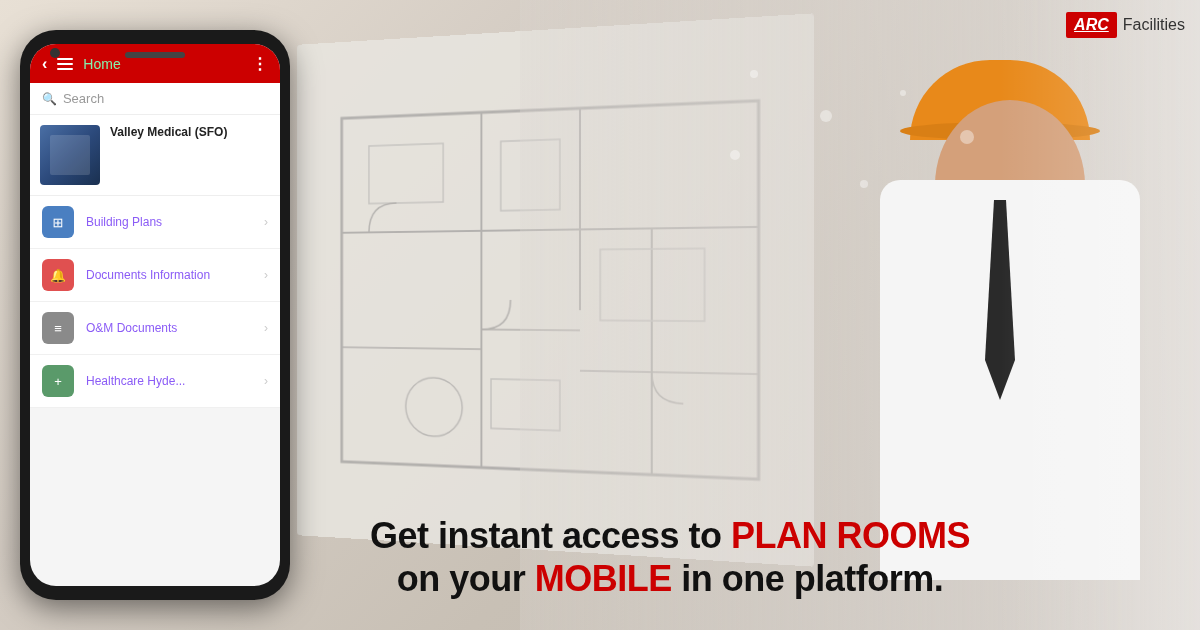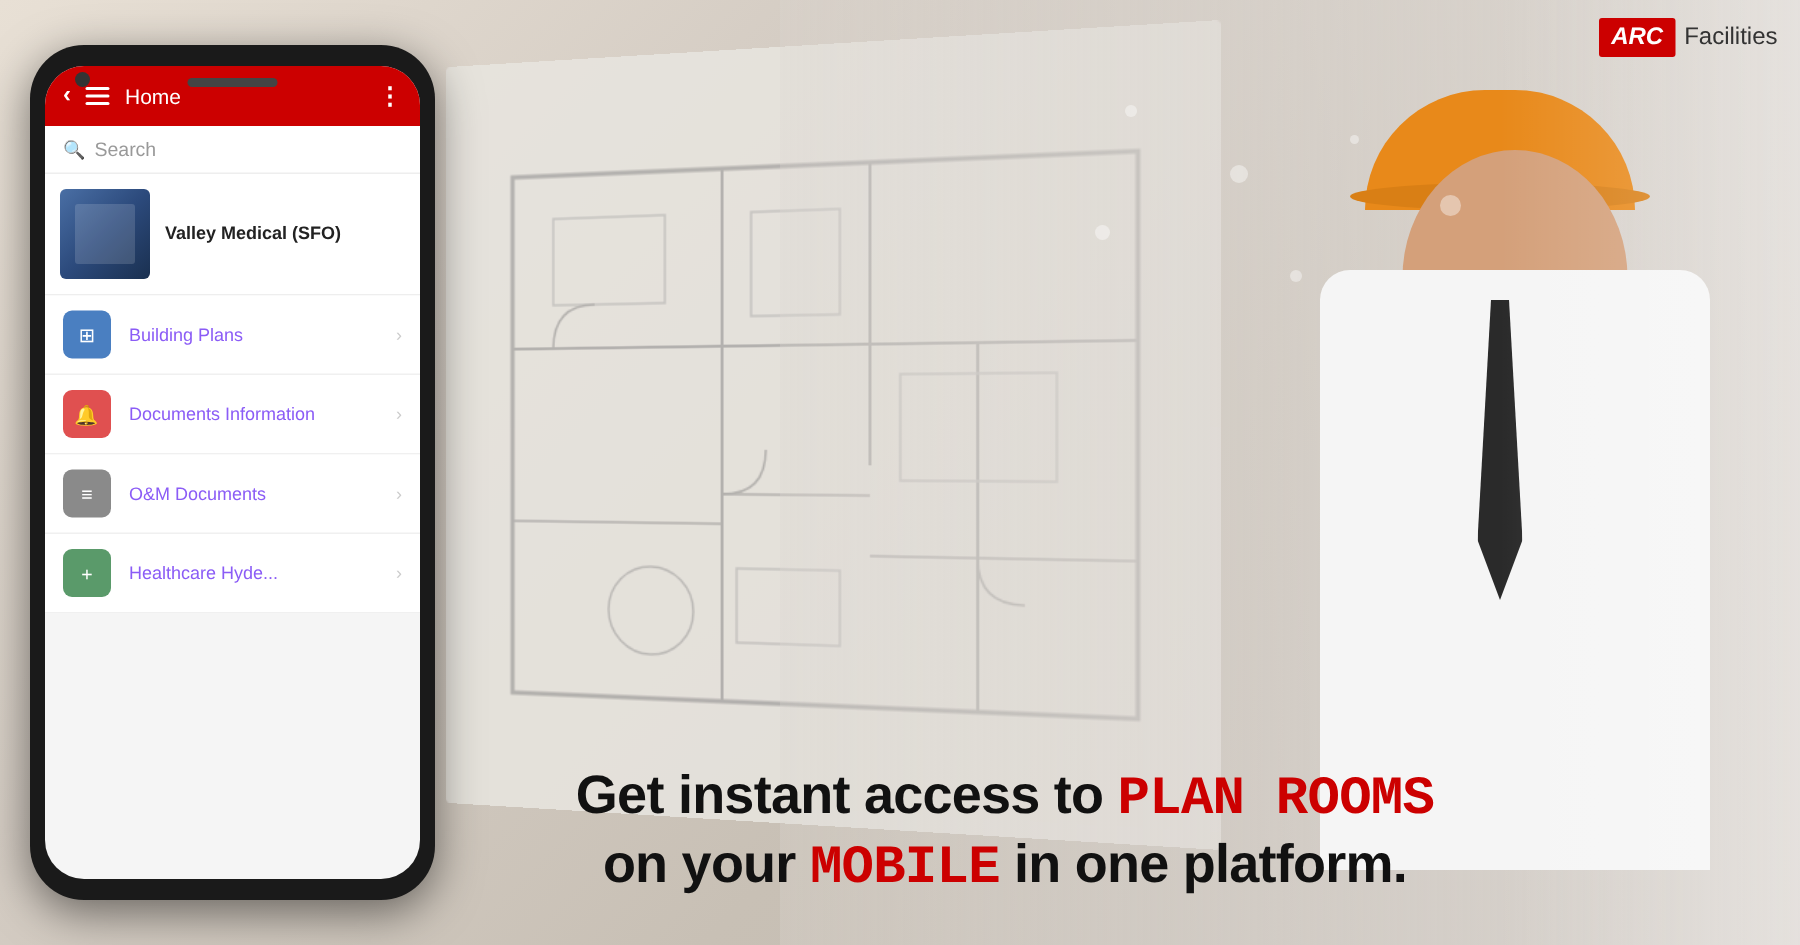--- a/index.html
+++ b/index.html
@@ -159,20 +159,21 @@
     }
 
     .arc-badge {
       background: #cc0000;
       color: white;
       font-size: 16px;
       font-weight: 900;
       padding: 4px 8px;
       border-radius: 2px;
       font-style: italic;
+      text-decoration: underline;
     }
 
     .facilities-text {
       font-size: 16px;
       font-weight: 400;
       color: #333;
       font-family: Arial, sans-serif;
     }
 
     
@@ -244,21 +245,21 @@
 
     .app-header-menu-icon span {
       display: block;
       width: 16px;
       height: 2px;
       background: white;
       border-radius: 1px;
     }
 
     .app-header-title {
-      color: #ffffff;
+      color: #86efac;
       font-size: 14px;
       font-weight: 500;
       flex: 1;
     }
 
     .app-header-dots {
       color: white;
       font-size: 16px;
       font-weight: bold;
     }
@@ -308,21 +309,20 @@
       top: 10px;
       left: 10px;
       width: 40px;
       height: 40px;
       background: rgba(255,255,255,0.15);
       border-radius: 2px;
     }
 
     .location-info {
       flex: 1;
-      margin-top: 22px;
     }
 
     .location-name {
       font-size: 12px;
       font-weight: 700;
       color: #222;
     }
 
     .location-address {
       font-size: 10px;
@@ -401,21 +401,20 @@
     .tagline-line2 {
       font-size: 36px;
       font-weight: 900;
       color: #111;
       letter-spacing: -0.5px;
       line-height: 1.2;
     }
 
     .tagline-red {
       color: #cc0000;
-      font-family: Liberation Mono, monospace;
     }
 
     
     .dots-overlay {
       position: absolute;
       top: 50px;
       right: 200px;
       width: 300px;
       height: 200px;
       opacity: 0.4;

